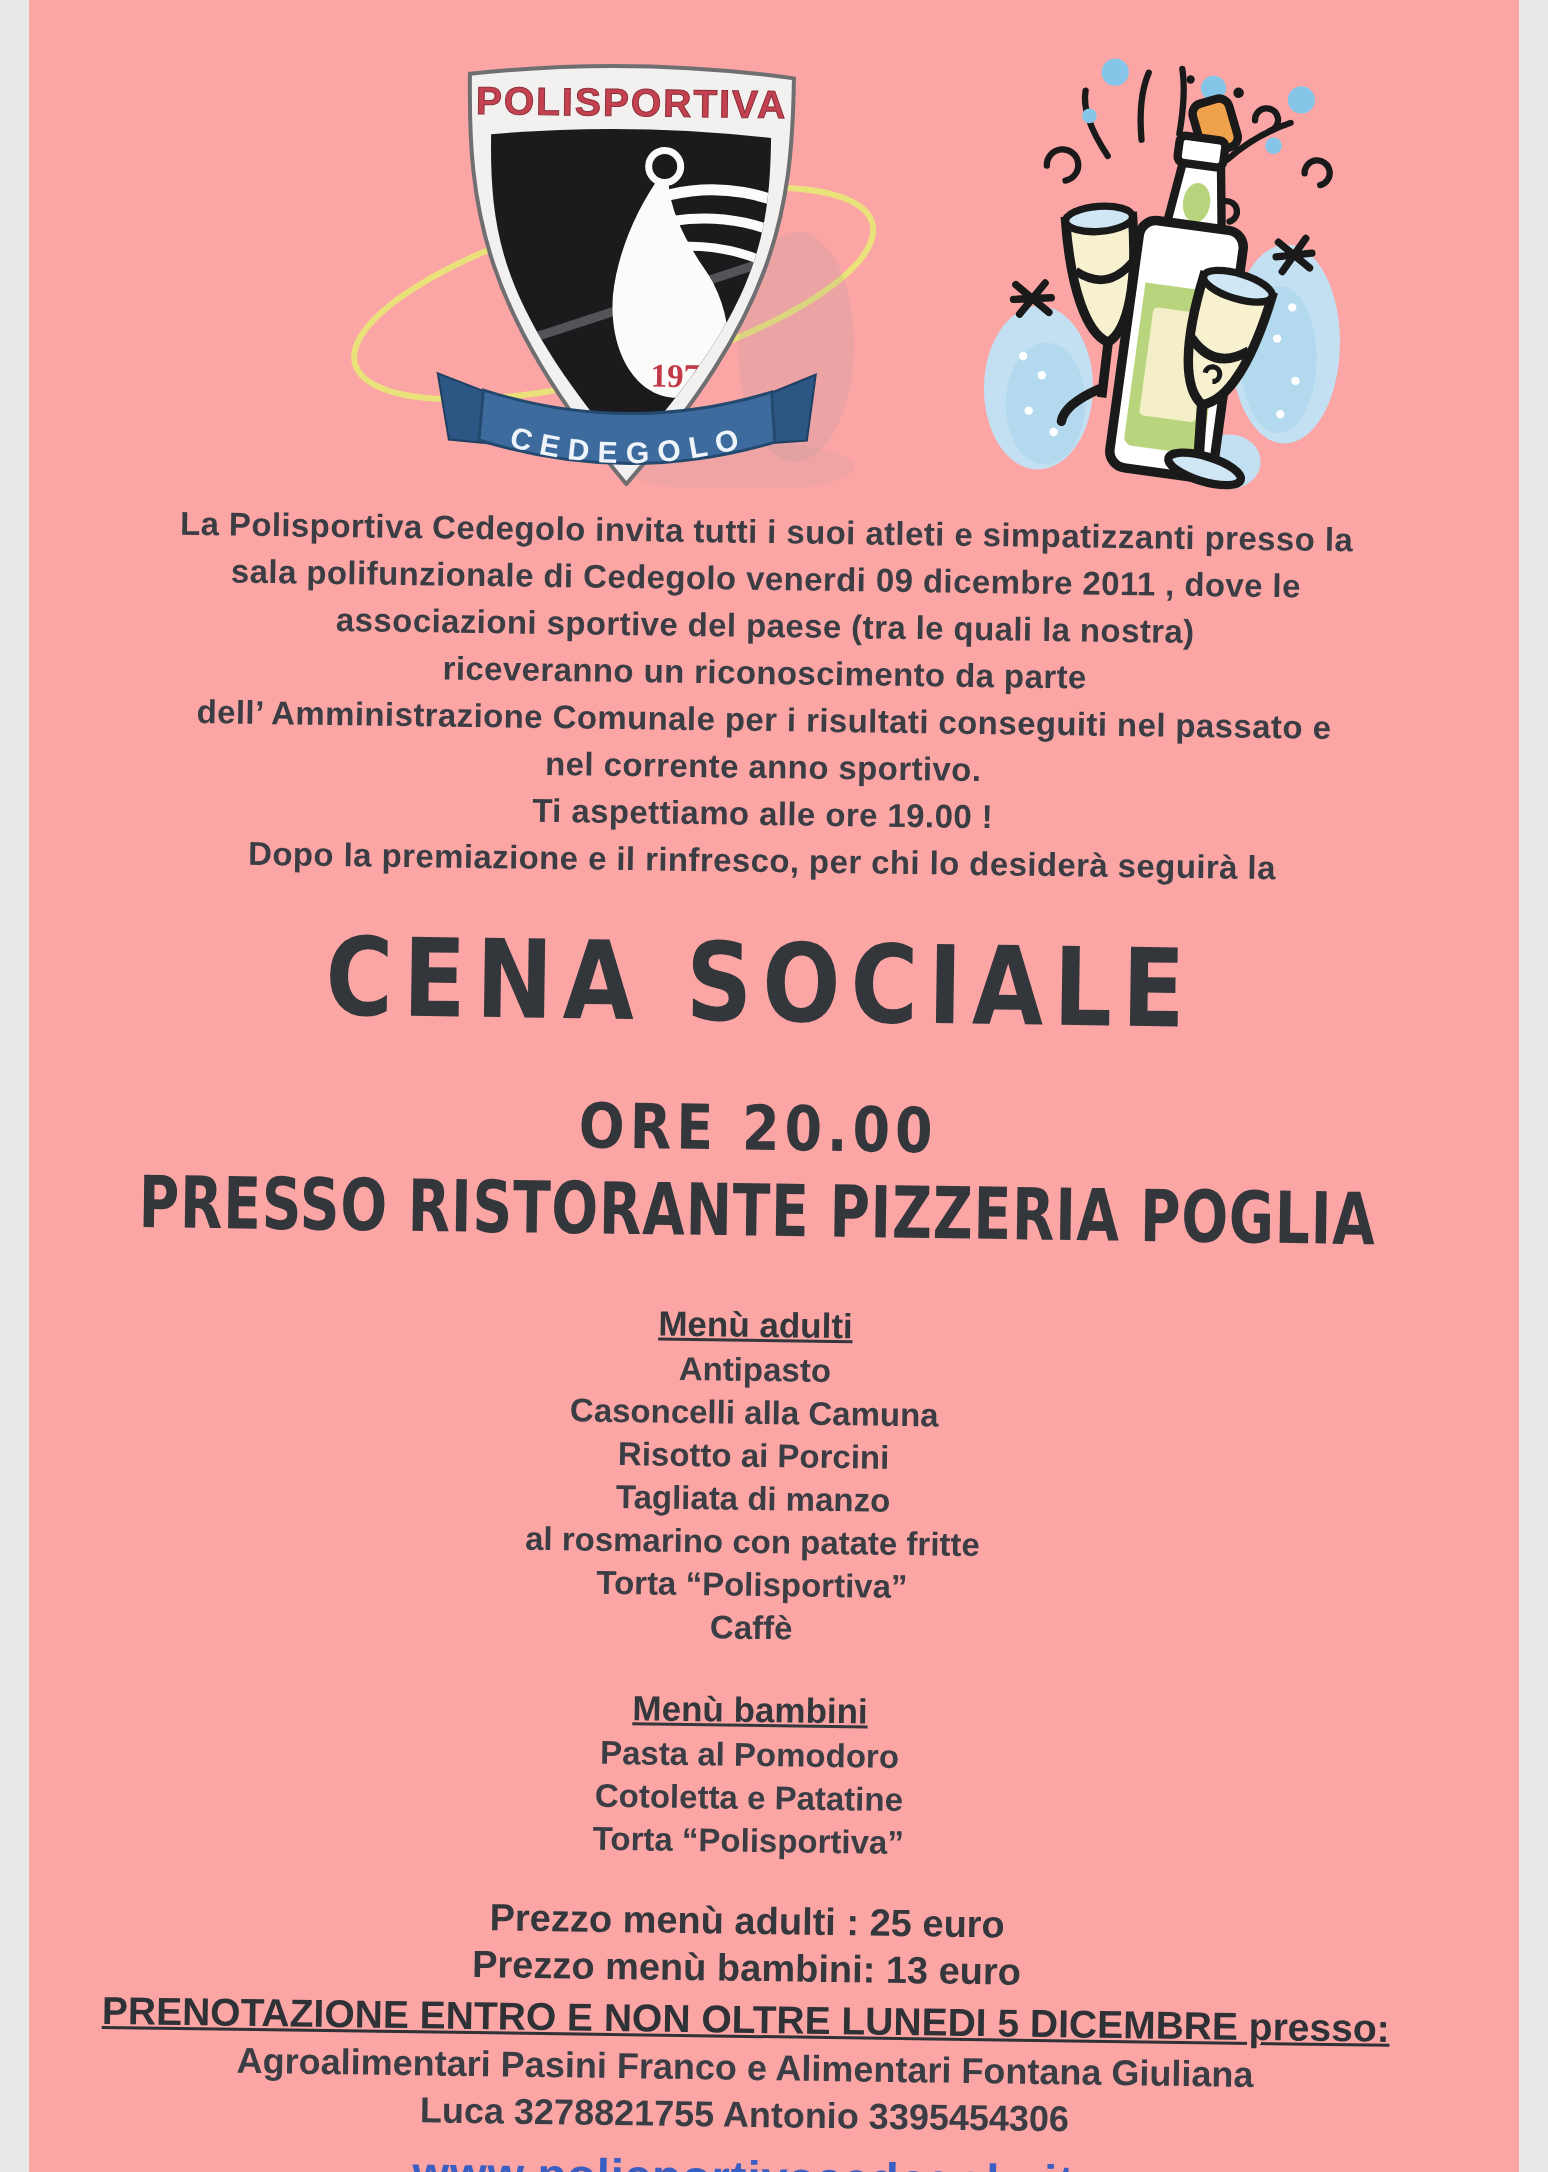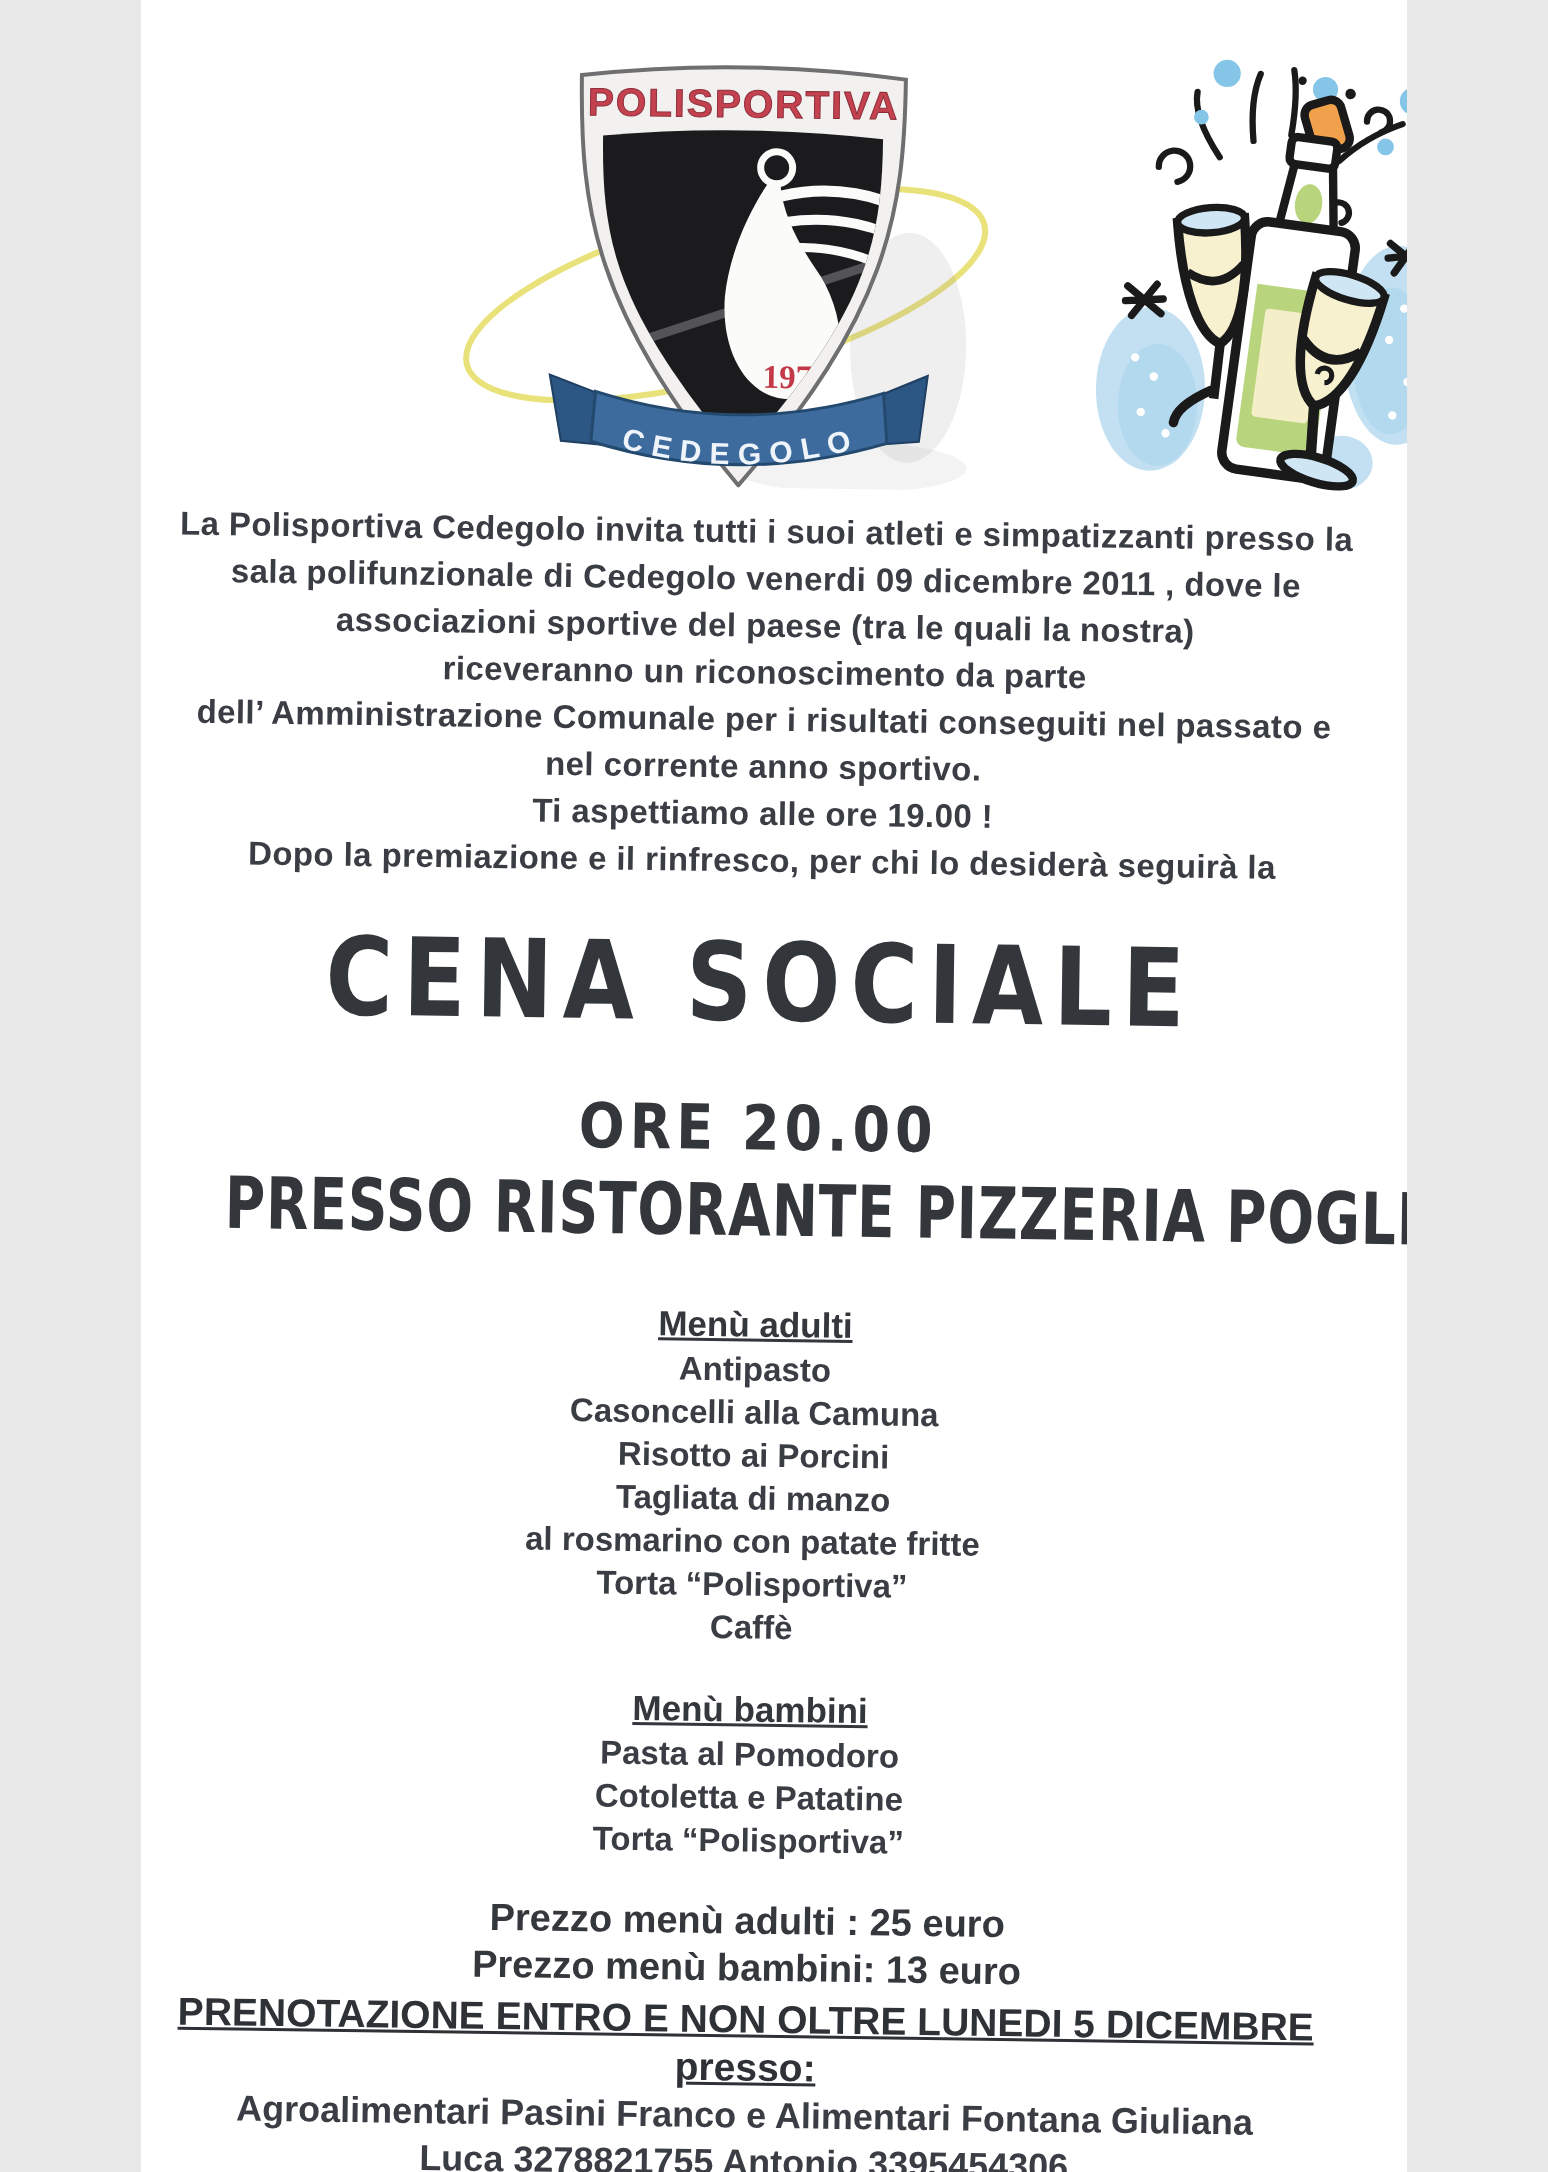--- a/index.html
+++ b/index.html
@@ -1,18 +1,18 @@
 <!DOCTYPE html>
 <html><head>
 <meta charset="utf-8">
 <style>
   html,body { margin:0; padding:0; background:#e8e8e8; }
   .page {
-    position:relative; width:1266px; height:2172px; margin:0 auto;
-    background:#ffffff; overflow:hidden;
+    position:relative; width:1490px; height:2172px; margin:0 auto;
+    background:#fca5a5; overflow:hidden;
     font-family:"Liberation Sans", sans-serif; font-weight:bold; color:#3a3d43;
   }
   .skew { position:absolute; inset:0; transform:rotate(0.8deg); transform-origin:40% 0; }
 
   .crest-wrap { position:absolute; left:292px; top:44px; width:588px; height:442px; }
   .champagne-wrap { position:absolute; left:952px; top:36px; width:372px; height:456px; }
   .crest-wrap svg, .champagne-wrap svg { width:100%; height:100%; display:block; }
 
   .content { position:absolute; top:506px; left:0; width:100%; text-align:center; }
 

